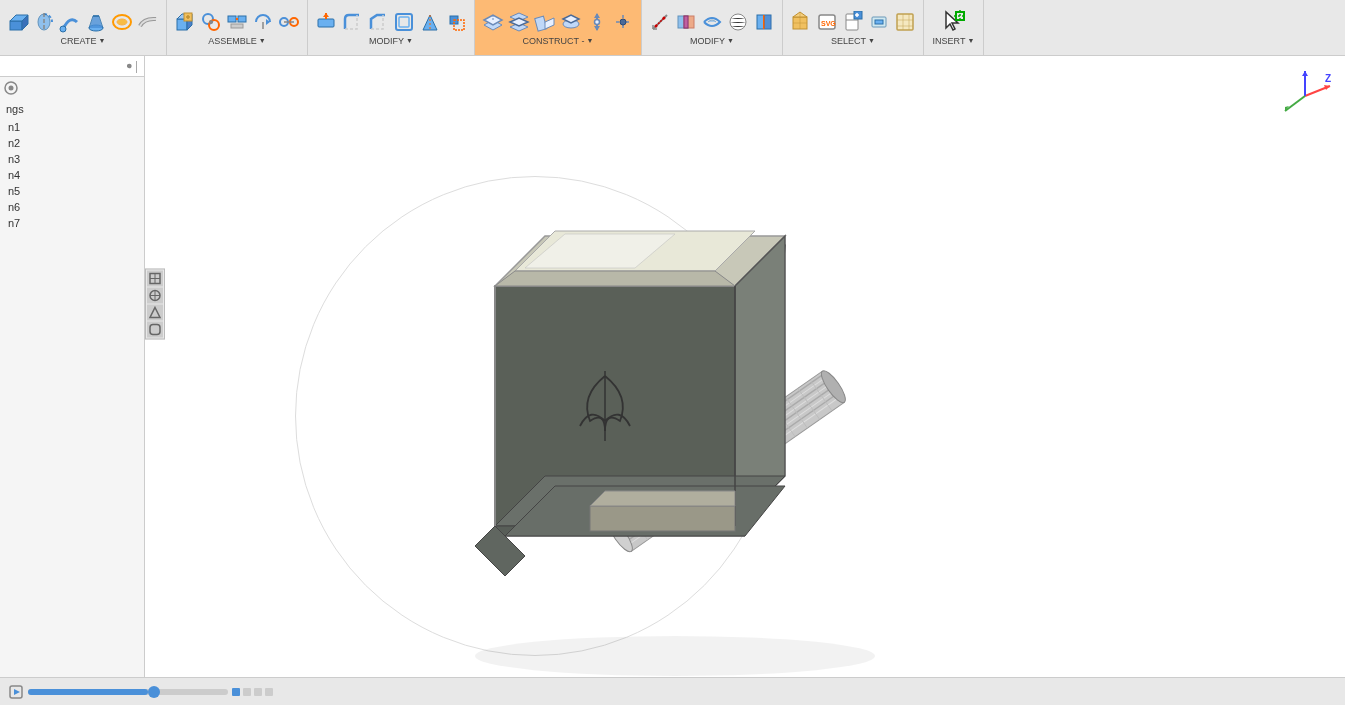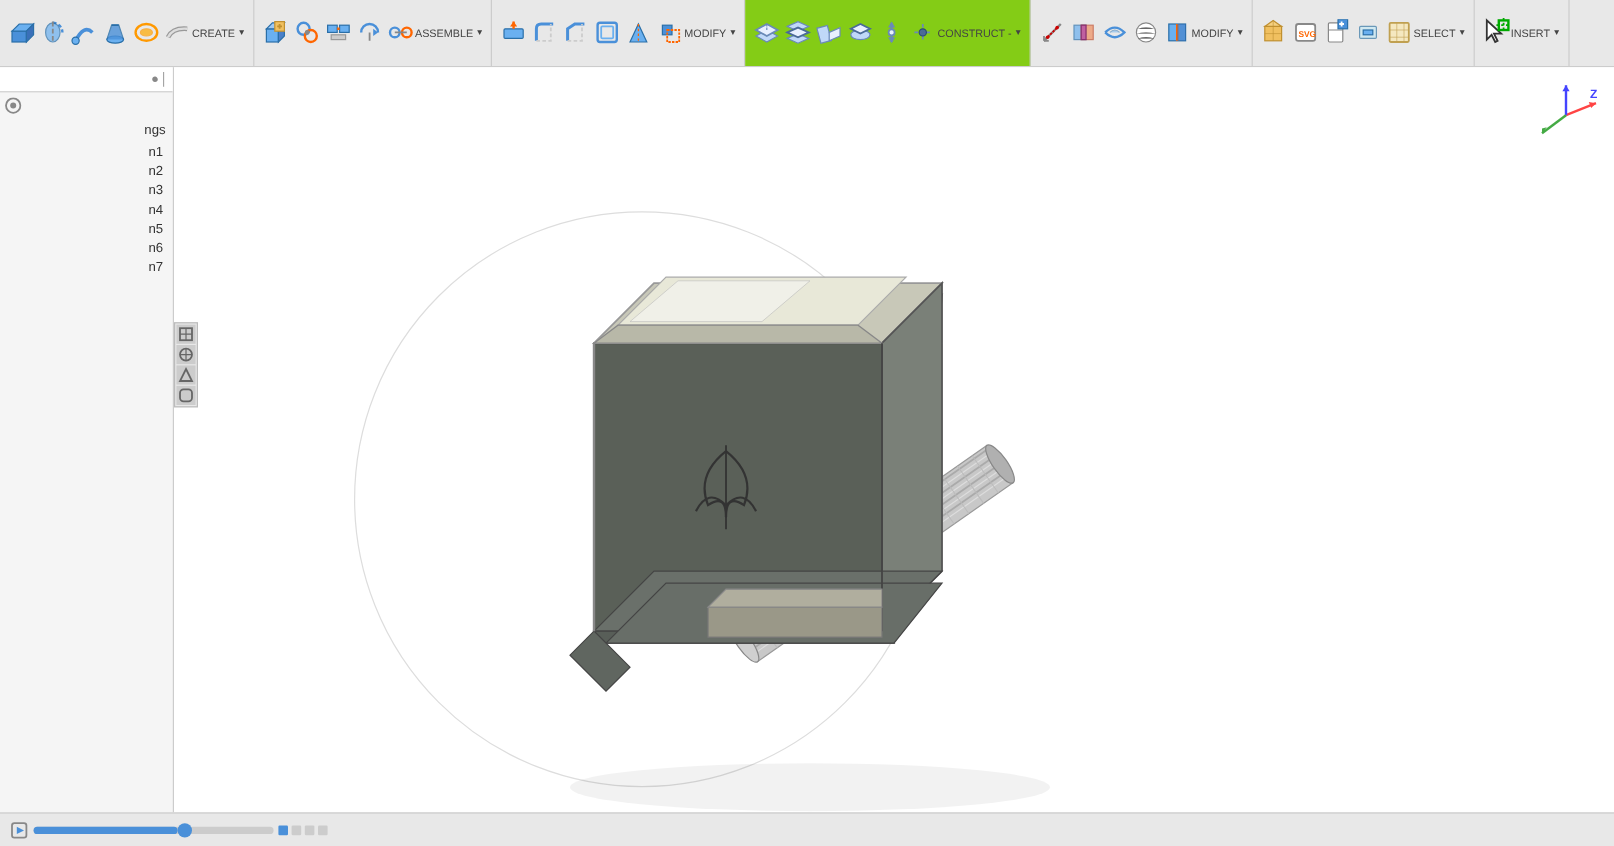--- a/index.html
+++ b/index.html
@@ -10,21 +10,21 @@
       position: absolute;
       top: 0; left: 0; right: 0;
       height: 56px;
       background: #e8e8e8;
       border-bottom: 1px solid #ccc;
       display: flex;
       align-items: stretch;
     }
     .toolbar-group {
       display: flex;
-      flex-direction: row;
+      flex-direction: column;
       align-items: center;
       justify-content: center;
       border-right: 1px solid #ccc;
       padding: 2px 6px;
       min-width: 60px;
       cursor: pointer;
       position: relative;
     }
     .toolbar-group .icons-row {
       display: flex;
@@ -69,28 +69,26 @@
       flex: 1;
       border: none;
       outline: none;
       font-size: 11px;
       background: transparent;
     }
     .panel-section {
       padding: 4px 6px;
       font-size: 11px;
       color: #333;
-      text-align: right;
     }
     .panel-item {
       padding: 2px 8px;
       font-size: 11px;
       color: #333;
       cursor: pointer;
-      text-align: right;
     }
 
     
     #bottom-bar {
       position: absolute;
       bottom: 0; left: 0; right: 0;
       height: 28px;
       background: #e8e8e8;
       border-top: 1px solid #ccc;
       display: flex;
@@ -295,21 +293,21 @@
           <rect x="9" y="9" width="10" height="10" fill="none" stroke="#f60" stroke-width="1.5" stroke-dasharray="2,1"></rect>
         </svg>
       </div>
     </div>
     <div class="group-label">
       <span>MODIFY</span>
       <span class="arrow">▼</span>
     </div>
   </div>
 
-  <div class="toolbar-group" style="min-width:75px; background: #84cc16;">
+  <div class="toolbar-group" style="min-width:75px; background: #fdba74;">
     <div class="icons-row">
       <div class="tool-icon">
         <svg width="22" height="22" viewBox="0 0 22 22">
           <polygon points="2,14 11,9 20,14 11,19" fill="#c0d8f8" stroke="#6a8ab8" stroke-width="1"></polygon>
           <polygon points="2,9 11,4 20,9 11,14" fill="#e8f0ff" stroke="#6a8ab8" stroke-width="1.5"></polygon>
           <line x1="11" y1="4" x2="11" y2="9" stroke="#6a8ab8" stroke-width="1" stroke-dasharray="2,1"></line>
         </svg>
       </div>
       <div class="tool-icon">
         <svg width="22" height="22" viewBox="0 0 22 22">

